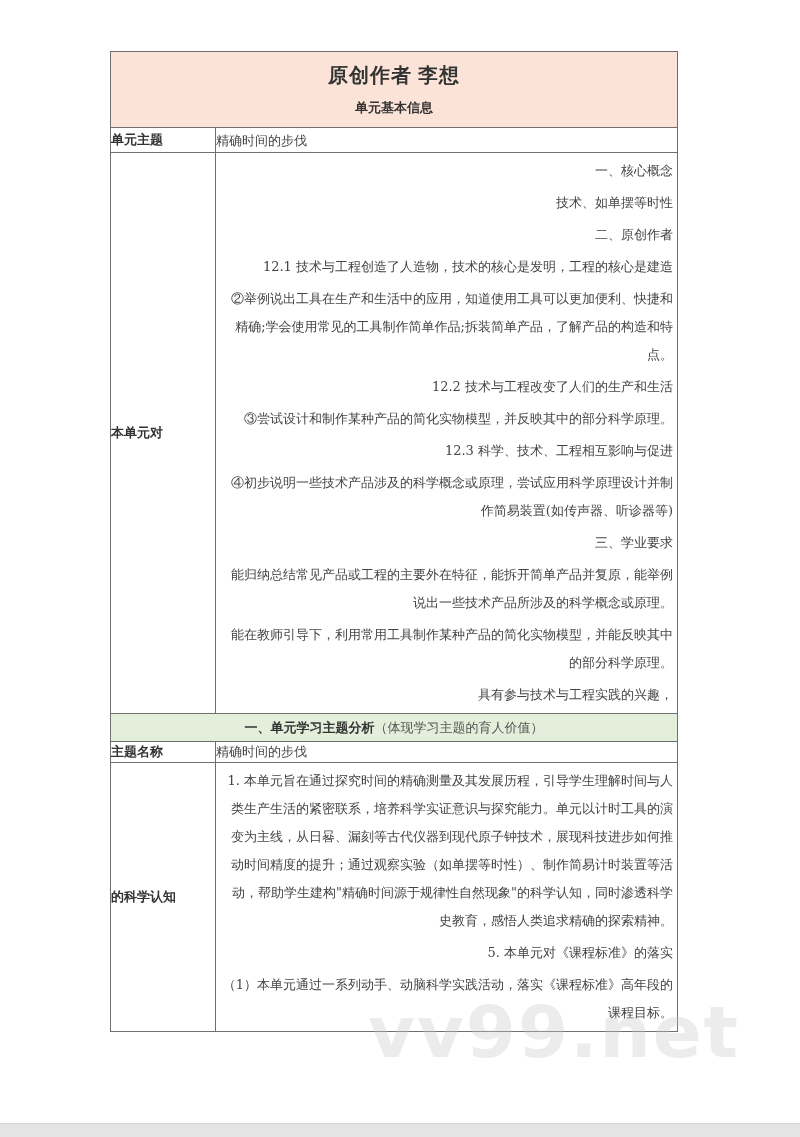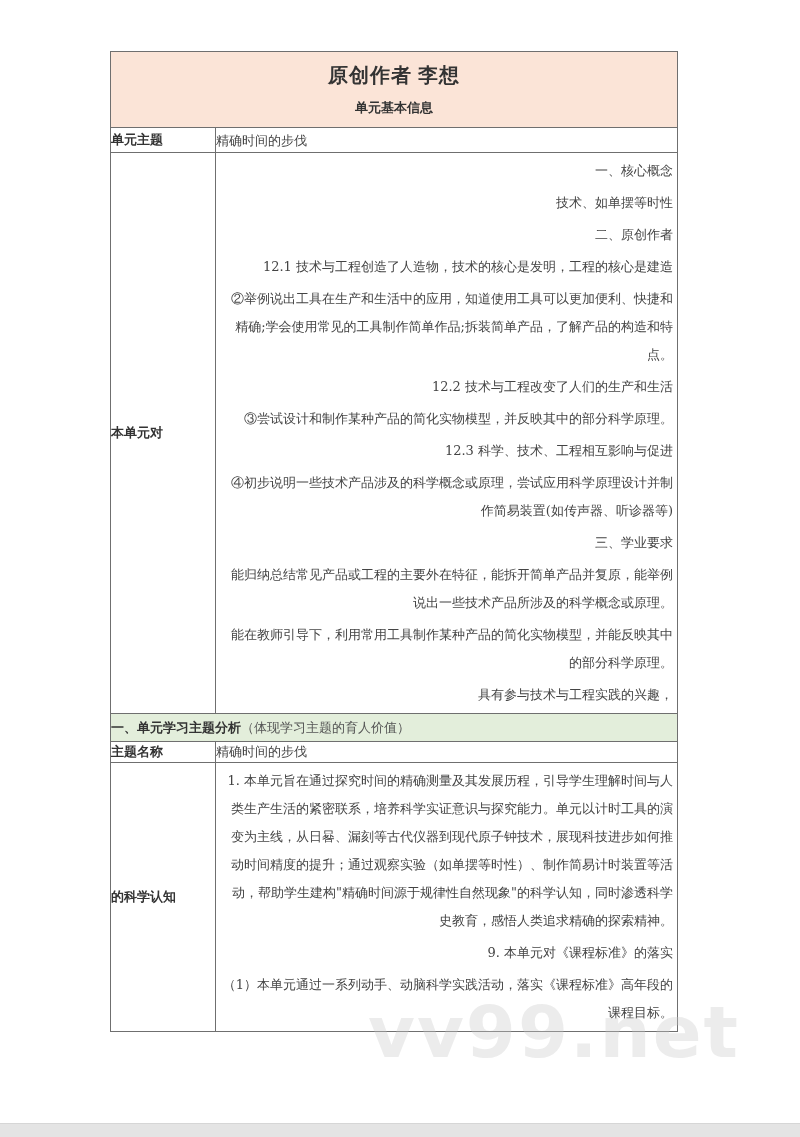--- a/index.html
+++ b/index.html
@@ -14,21 +14,21 @@
     border-collapse:collapse; table-layout:fixed;
   }
   table.doc td { border:1px solid #6f6f6f; vertical-align:middle; padding:0; }
   .col-label { width:105px; }
   .header-cell { background:#fbe4d7; text-align:center; height:70px; }
   .title { font-family:Liberation Serif, serif; font-size:20px; font-weight:bold; color:#333; padding-top:10px; letter-spacing:1px; }
   .subtitle { font-family:"DejaVu Sans","Liberation Sans",sans-serif; font-size:13px; font-weight:bold; color:#333; margin-top:10px; padding-bottom:10px; }
   .label { font-family:"DejaVu Sans","Liberation Sans",sans-serif; font-size:13px; font-weight:bold; color:#333; padding-left:6px; }
   .value { font-size:13px; color:#444; padding:3px 8px 4px 9px; line-height:28px; }
   .value p { margin:4px;text-align:right; }
-  .green-cell { background:#e3eedb; height:27px; font-size:13px; }
+  .green-cell { background:#e3eedb; text-align:center; height:27px; font-size:13px; }
   .green-bold { font-family:"DejaVu Sans","Liberation Sans",sans-serif; font-weight:bold; color:#333; }
   .green-normal { color:#555; }
   .watermark { position:absolute; left:368px; top:990px; font-family:"DejaVu Sans","Liberation Sans",sans-serif; font-size:72px; font-weight:bold; color:rgba(200,200,200,0.35); letter-spacing:2px; pointer-events:none; }
 </style>
 </head>
 <body>
 
 <div class="page">
   <table class="doc">
     <colgroup>
@@ -70,21 +70,21 @@
       </td>
     </tr>
     <tr style="height:16px;">
       <td class="label">主题名称</td>
       <td class="value" style="line-height:20px;">精确时间的步伐</td>
     </tr>
     <tr>
       <td class="label">的科学认知</td>
       <td class="value">
         <p>1. 本单元旨在通过探究时间的精确测量及其发展历程，引导学生理解时间与人类生产生活的紧密联系，培养科学实证意识与探究能力。单元以计时工具的演变为主线，从日晷、漏刻等古代仪器到现代原子钟技术，展现科技进步如何推动时间精度的提升；通过观察实验（如单摆等时性）、制作简易计时装置等活动，帮助学生建构"精确时间源于规律性自然现象"的科学认知，同时渗透科学史教育，感悟人类追求精确的探索精神。</p>
-        <p>9. 本单元对《课程标准》的落实</p>
+        <p>5. 本单元对《课程标准》的落实</p>
         <p>（1）本单元通过一系列动手、动脑科学实践活动，落实《课程标准》高年段的课程目标。</p>
       </td>
     </tr>
   </tbody>
     </table>
   <div class="watermark">vv99.net</div>
 </div>
 <div class="bottom-strip"></div>
 
 </body></html>

